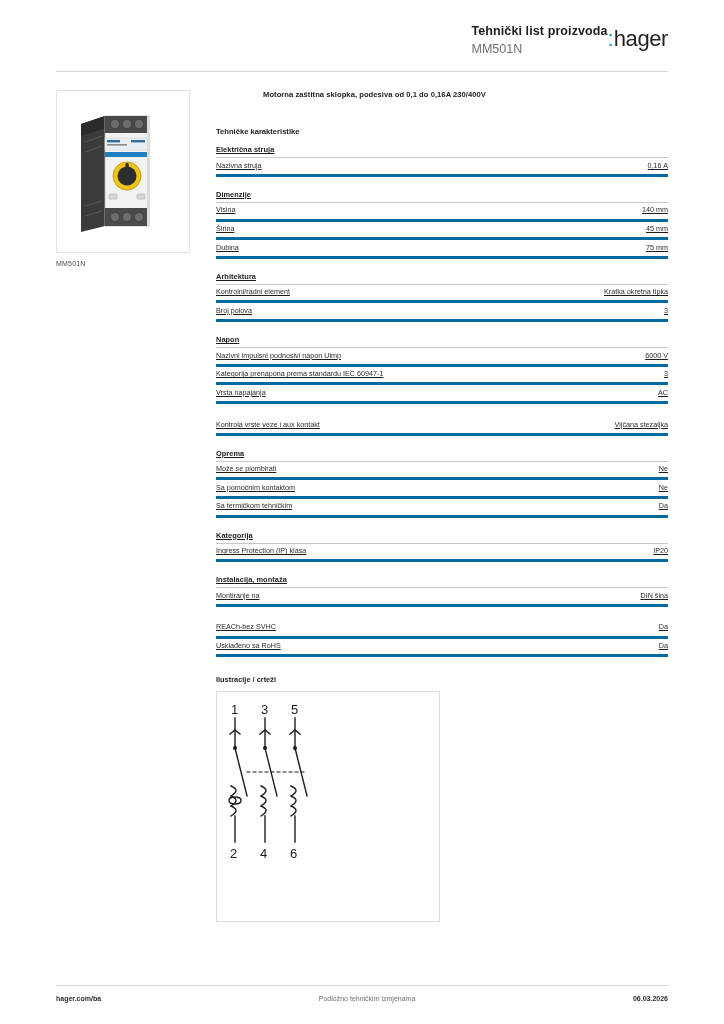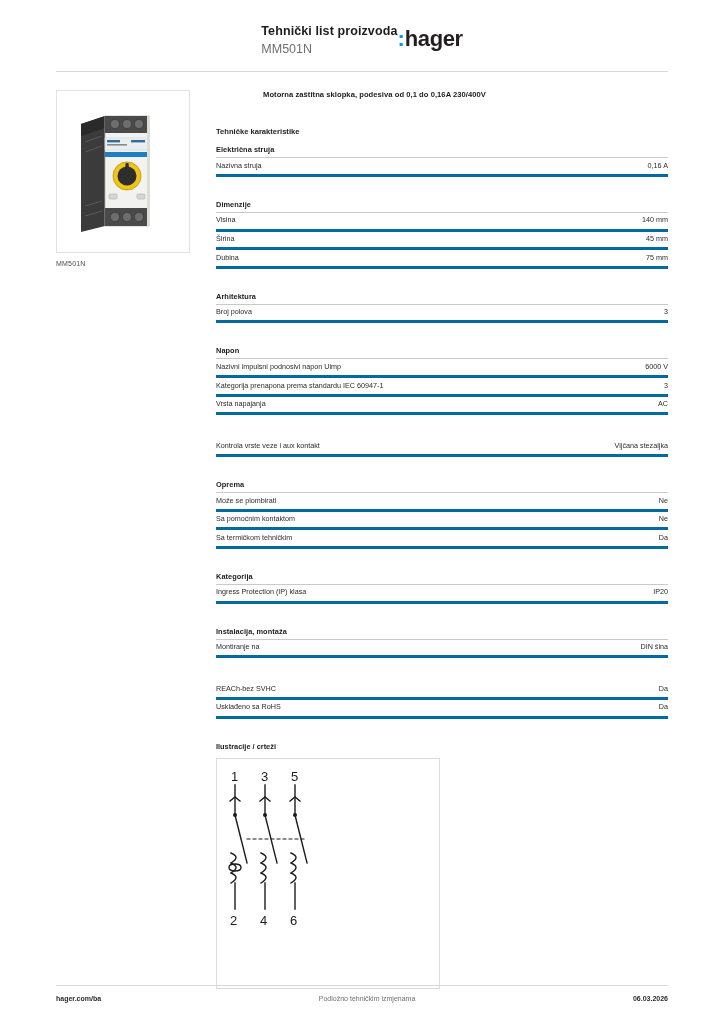--- a/index.html
+++ b/index.html
@@ -21,41 +21,41 @@
     width: 724px;
     height: 1024px;
     position: relative;
     padding: 0 56px;
   }
 
   
   .header {
     display: flex;
     align-items: flex-start;
-    justify-content: center;
+    justify-content: flex-end;
     padding-top: 24px;
     padding-bottom: 14px;
     border-bottom: 1px solid #d8d8d8;
   }
   .header-titles { line-height: 1.25; }
   .doc-title {
     font-size: 12.5px;
     font-weight: bold;
     color: #1c1c1c;
     letter-spacing: 0.1px;
   }
   .doc-subtitle {
     font-size: 12.5px;
     font-weight: normal;
     color: #6f6f6f;
     margin-top: 2px;
   }
   .brand {
     font-size: 22px;
-    font-weight: bold;
+    font-weight: normal;
     color: #231f20;
     letter-spacing: -0.4px;
     padding-top: 2px;
   }
   .brand .brand-dots { color: #009ee0; letter-spacing: -1px; margin-right: 1px; }
 
   
   .content {
     display: flex;
     padding-top: 18px;
@@ -89,21 +89,21 @@
 
   
   .intro {
     font-size: 7.6px;
     font-weight: bold;
     color: #1c1c1c;
     margin-bottom: 20px;
     letter-spacing: 0.05px;
     margin-left: 47px;
   }
-  .group { margin-bottom: 23px; }
+  .group { margin-bottom: 13px; text-decoration: underline; }
   .group-head {
     font-size: 7.4px;
     font-weight: bold;
     color: #1c1c1c;
     padding-bottom: 3px;
     border-bottom: 1px solid #c9c9c9;
     letter-spacing: 0.05px;
   }
   .row {
     display: flex;
@@ -242,20 +242,24 @@
         </div>
         <div class="row">
           <span class="label">Dubina</span>
           <span class="value">75 mm</span>
         </div>
       </div>
 
       <div class="group">
         <div class="group-head">Arhitektura</div>
         <div class="row">
+          <span class="label">Kontrolni/radni element</span>
+          <span class="value">Kratka okretna tipka</span>
+        </div>
+        <div class="row">
           <span class="label">Broj polova</span>
           <span class="value">3</span>
         </div>
       </div>
 
       <div class="group">
         <div class="group-head">Napon</div>
         <div class="row">
           <span class="label">Nazivni impulsni podnosivi napon Uimp</span>
           <span class="value">6000 V</span>

